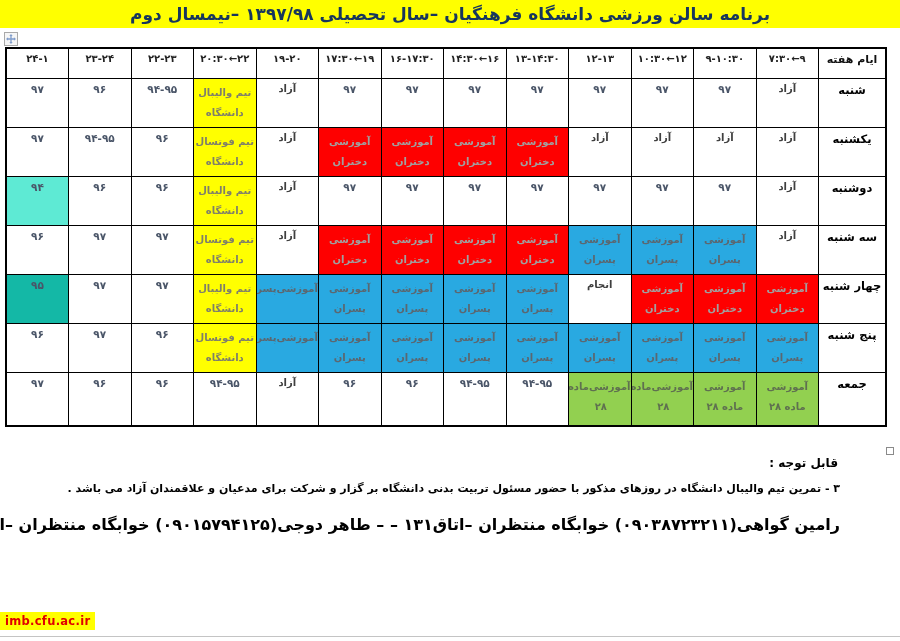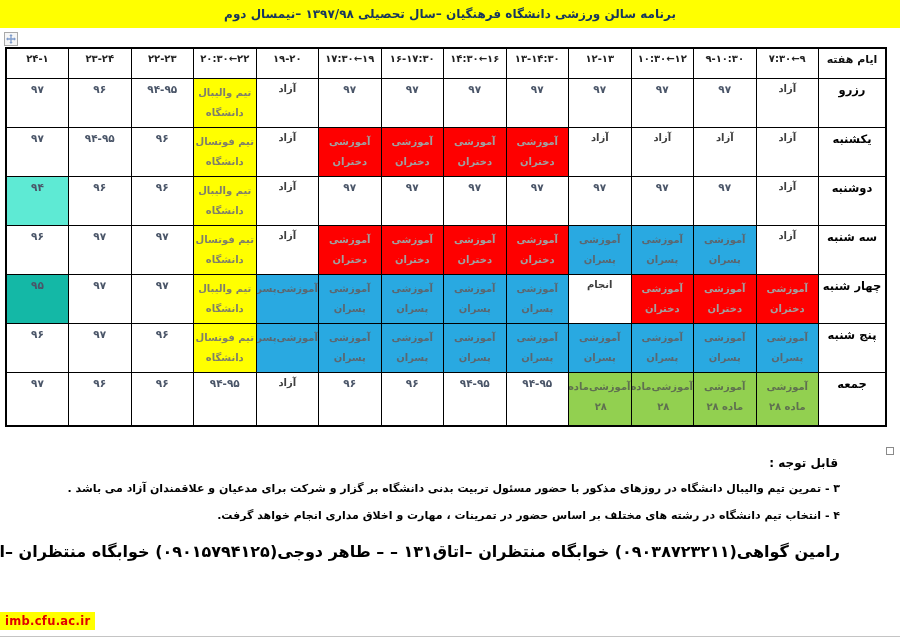--- a/index.html
+++ b/index.html
@@ -5,21 +5,21 @@
   html,body{margin:0;padding:0;}
   body{
     width:900px;height:641px;position:relative;background:#ffffff;
     font-family:"DejaVu Sans",sans-serif;overflow:hidden;
   }
   .title-bar{
     position:absolute;top:0;left:0;width:900px;height:28px;
     background:#ffff00;display:flex;align-items:center;justify-content:center;
   }
   .title-text{
-    direction:rtl;font-weight:bold;font-size:12px;color:#17365d;white-space:nowrap;
+    direction:rtl;font-weight:bold;font-size:17px;color:#17365d;white-space:nowrap;
   }
   .move-handle{
     position:absolute;top:32px;left:4px;width:14px;height:14px;
     border:1px solid #a9a9a9;background:#f6f6f6;
     display:flex;align-items:center;justify-content:center;box-sizing:border-box;
   }
   table.sched{
     position:absolute;top:47px;left:5px;width:882px;
     border-collapse:collapse;table-layout:fixed;direction:rtl;
     border:2px solid #000;
@@ -83,21 +83,21 @@
         <th class="time-h">۱۷:۳۰←۱۹</th>
         <th class="time-h">۱۹-۲۰</th>
         <th class="time-h">۲۰:۳۰←۲۲</th>
         <th class="time-h">۲۲-۲۳</th>
         <th class="time-h">۲۳-۲۴</th>
         <th class="time-h">۲۴-۱</th>
       </tr>
     </thead>
   <tbody id="sched-body">
       <tr>
-        <td class="day-cell">رزرو</td>
+        <td class="day-cell">شنبه</td>
         <td class="cell" style="background-color: rgb(255, 255, 255);">آزاد</td>
         <td class="cell num" style="background-color: rgb(255, 255, 255);">۹۷</td>
         <td class="cell num" style="background-color: rgb(255, 255, 255);">۹۷</td>
         <td class="cell num" style="background-color: rgb(255, 255, 255);">۹۷</td>
         <td class="cell num" style="background-color: rgb(255, 255, 255);">۹۷</td>
         <td class="cell num" style="background-color: rgb(255, 255, 255);">۹۷</td>
         <td class="cell num" style="background-color: rgb(255, 255, 255);">۹۷</td>
         <td class="cell num" style="background-color: rgb(255, 255, 255);">۹۷</td>
         <td class="cell" style="background-color: rgb(255, 255, 255);">آزاد</td>
         <td class="cell tinted" style="background-color: rgb(255, 255, 0); color: rgb(127, 127, 106);">تیم والیبال
@@ -238,18 +238,17 @@
         <td class="cell num" style="background-color: rgb(255, 255, 255);">۹۷</td>
       </tr>
     </tbody>
 </table>
 
 <div class="resize-handle"></div>
 
 <div class="notes">
   <div class="notes-heading">قابل توجه :</div>
   <div class="note-item">۳ -  تمرین تیم والیبال دانشگاه در روزهای مذکور با حضور مسئول تربیت بدنی دانشگاه بر گزار و شرکت برای مدعیان و علاقمندان آزاد می باشد .</div>
-  <div class="note-item">۴ -  انتخاب تیم دانشگاه در رشته های مختلف بر اساس حضور در تمرینات ، مهارت و اخلاق مداری انجام خواهد گرفت.</div>
   <div class="contacts-line">رامین گواهی(۰۹۰۳۸۷۲۳۲۱۱) خوابگاه منتظران –اتاق۱۳۱   –    – طاهر دوجی(۰۹۰۱۵۷۹۴۱۲۵) خوابگاه منتظران –اتاق۱۱۷</div>
 </div>
 
 <div class="watermark">imb.cfu.ac.ir</div>
 <div class="bottom-divider"></div>
 
 </body></html>

